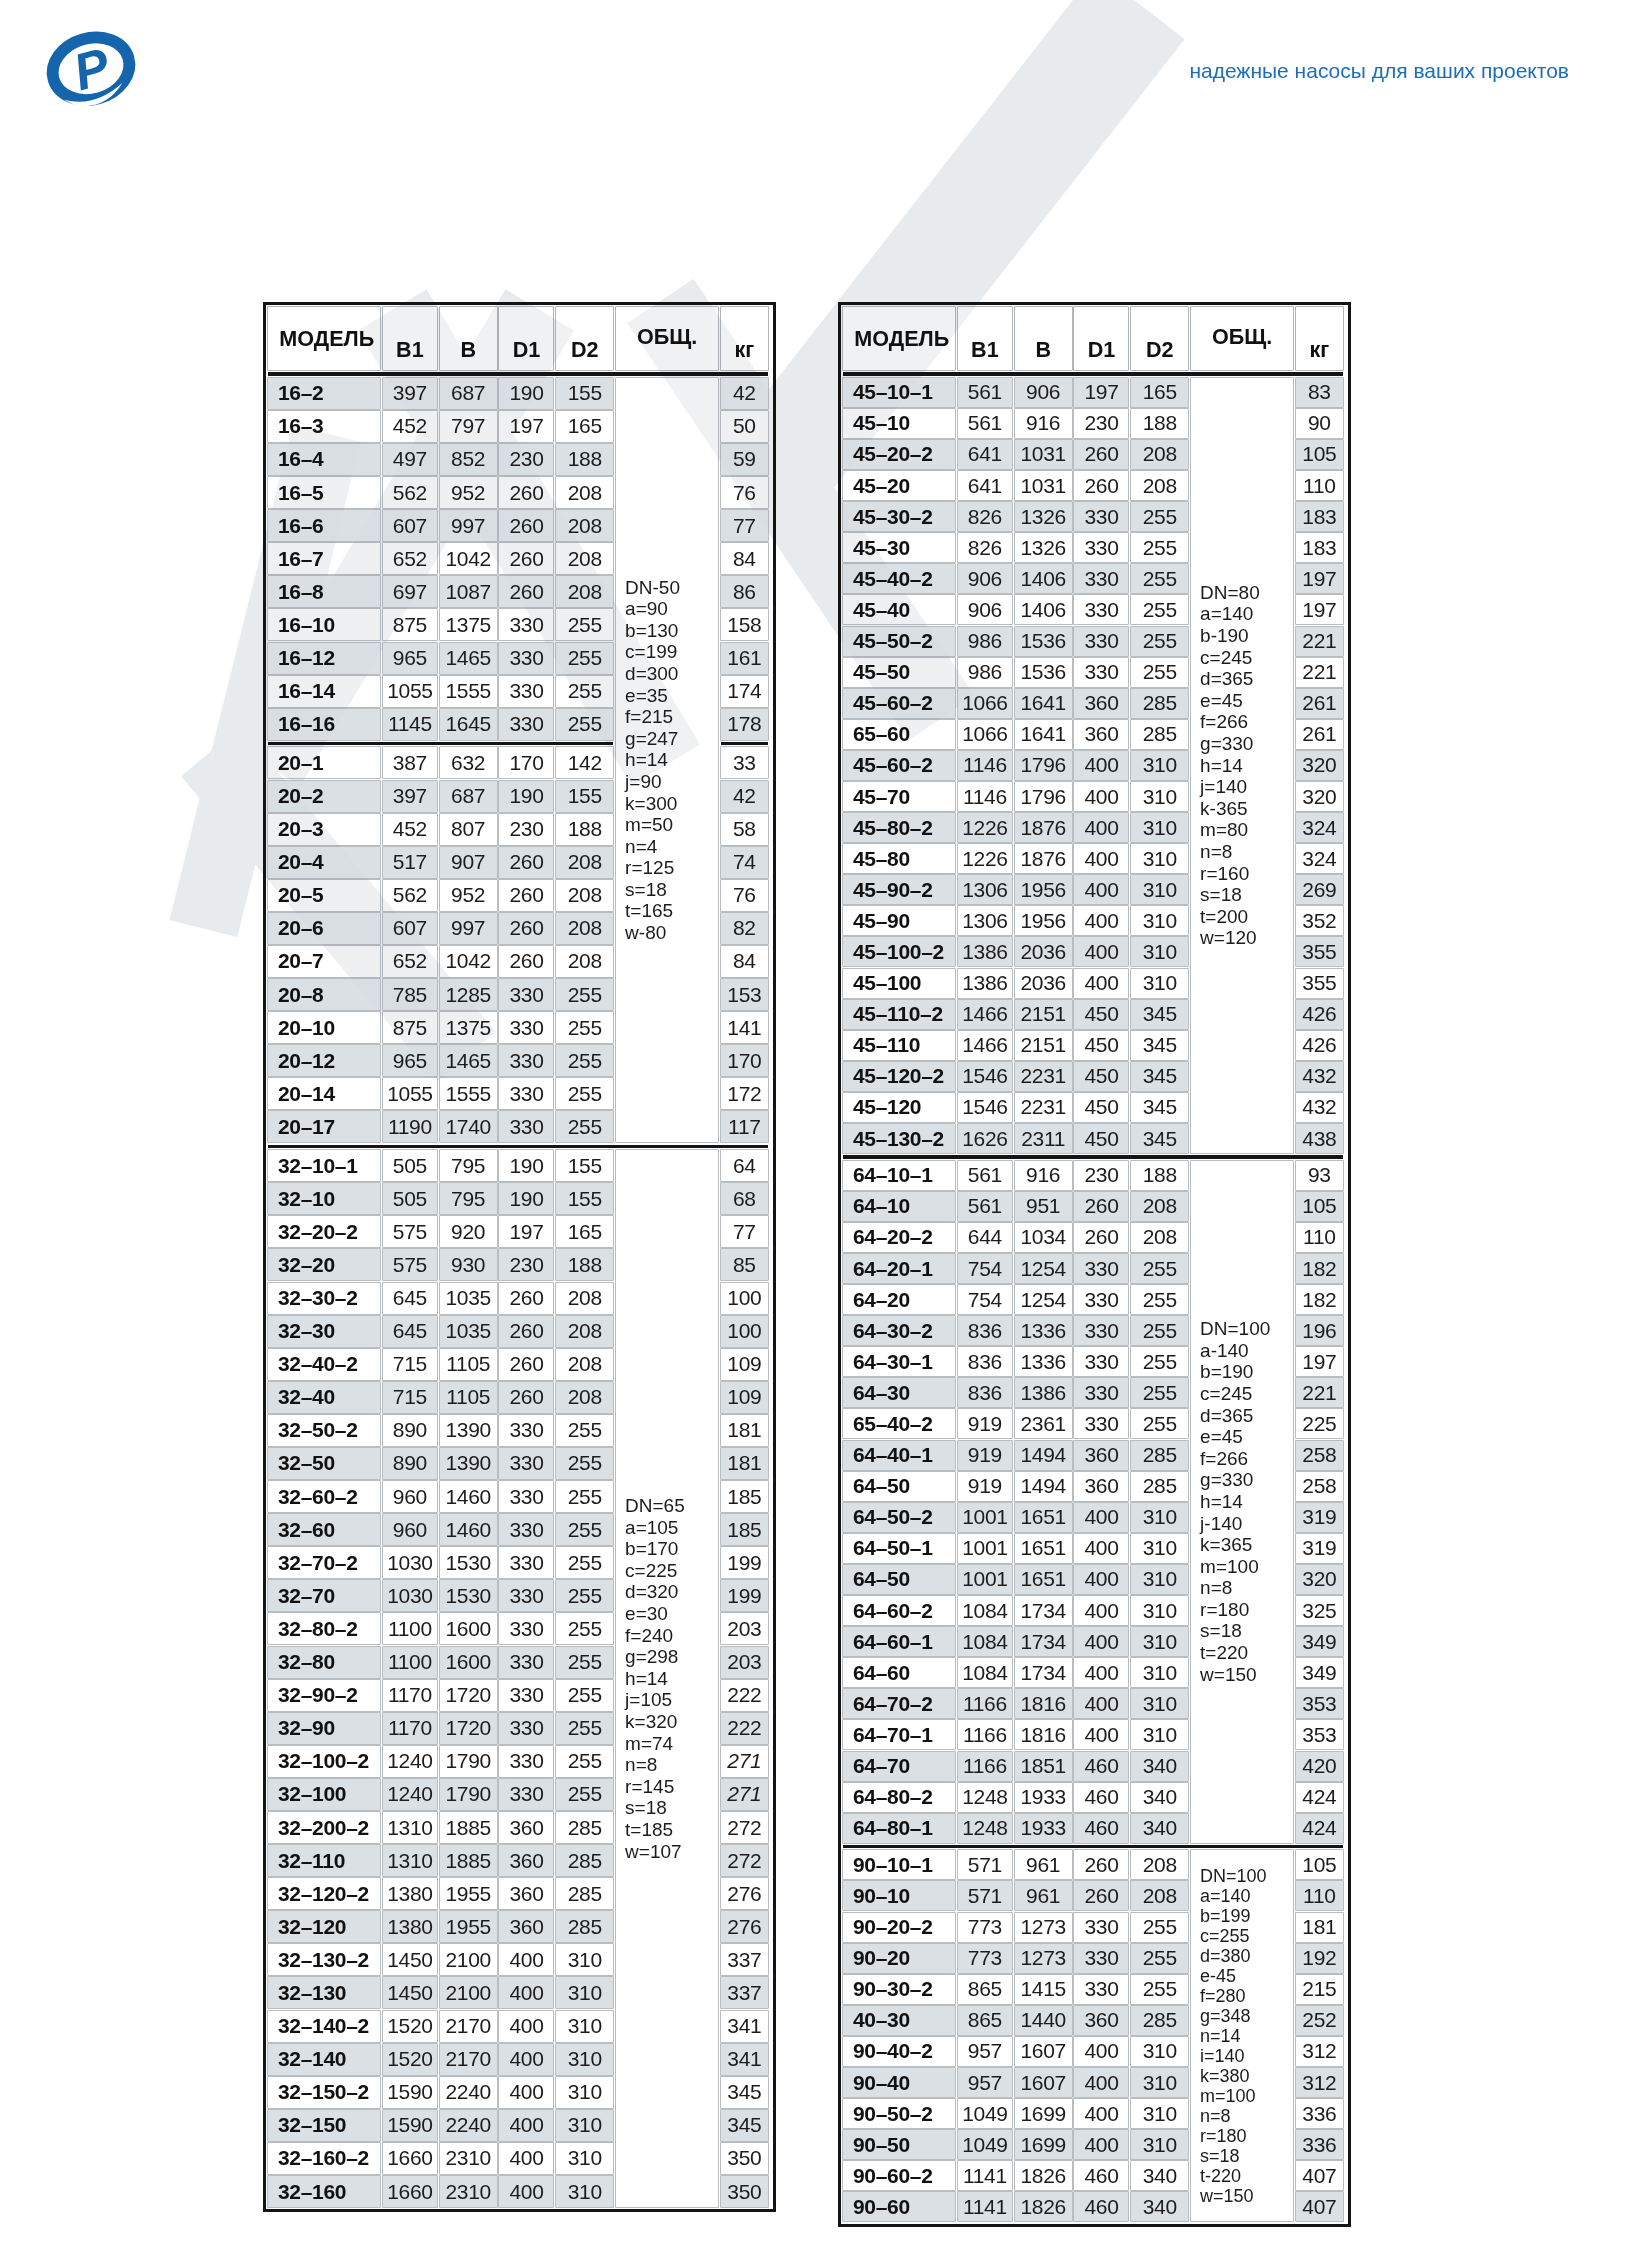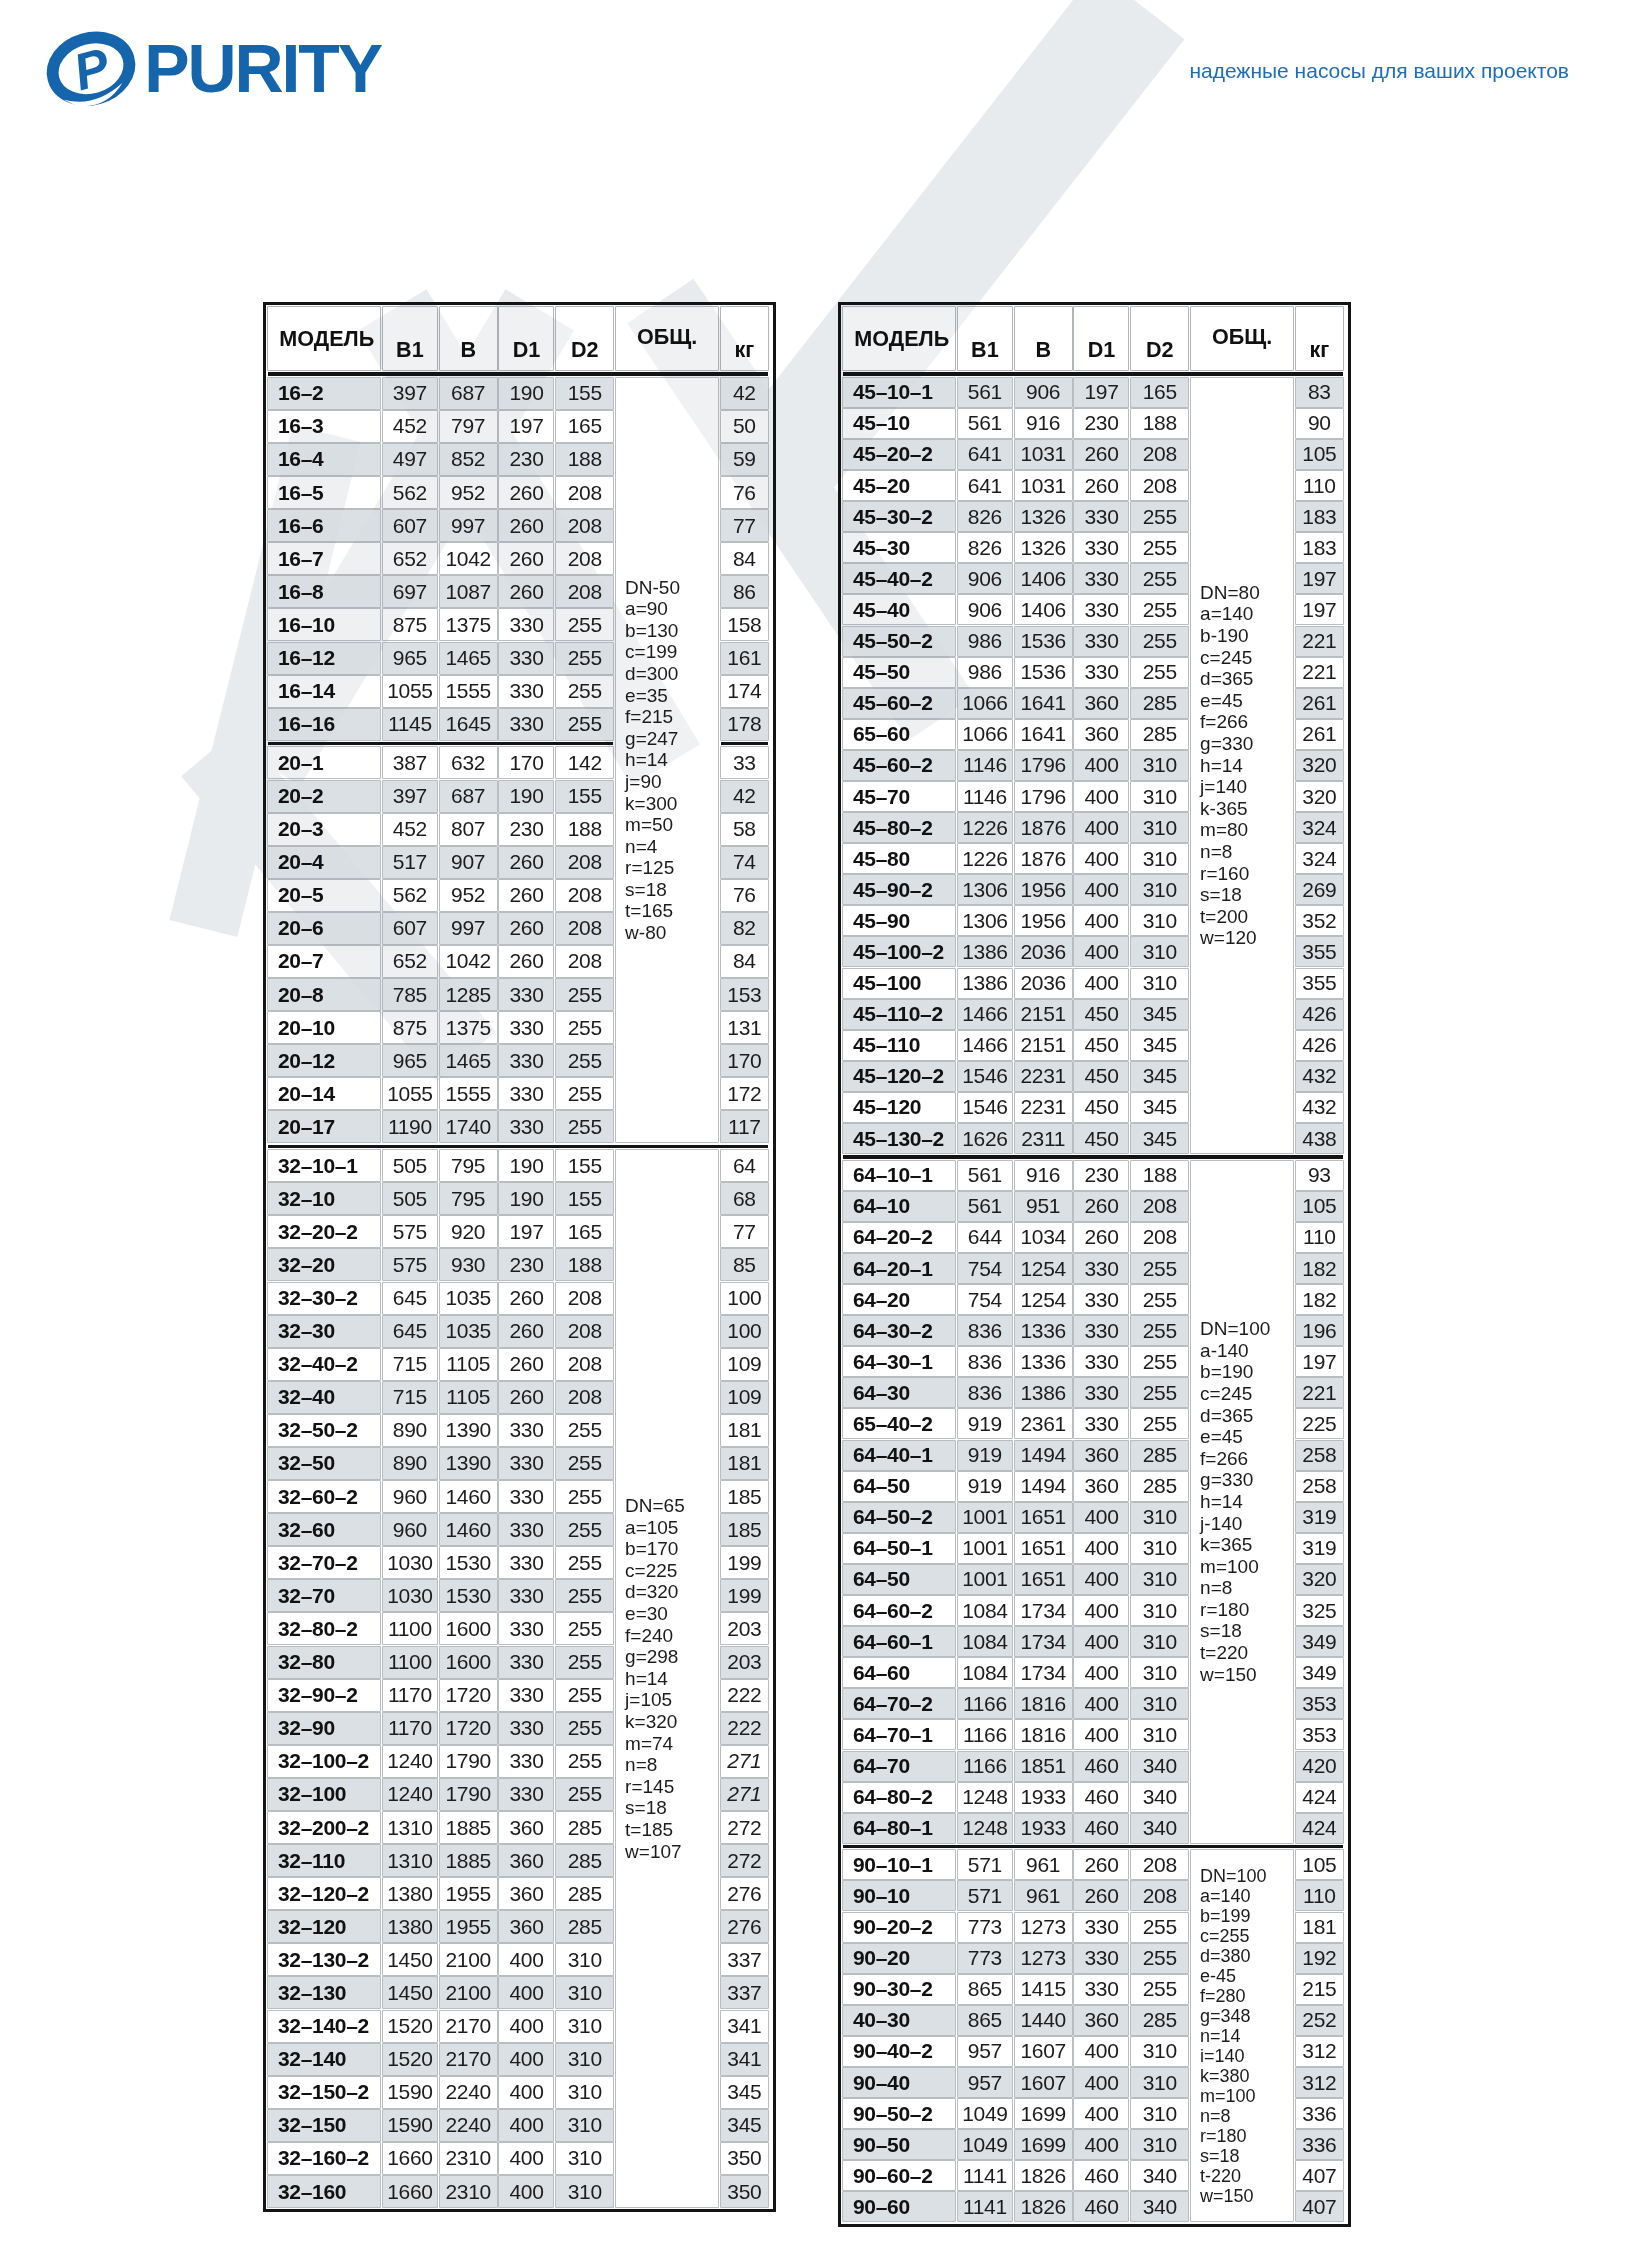--- a/index.html
+++ b/index.html
@@ -59,21 +59,20 @@
 <div class="wm" id="wm6"></div>
 
 <div class="logo">
   <svg class="logo-icon" viewBox="0 0 140 118" xmlns="http://www.w3.org/2000/svg">
     <g transform="rotate(-16 70 60)">
       <ellipse cx="70" cy="60" rx="56" ry="44" fill="none" stroke="#1565ac" stroke-width="17"></ellipse>
       <path d="M 20 92 Q 60 116 108 92 Q 76 122 36 106 Z" fill="#ffffff"></path>
       <text x="46" y="86" font-family="Liberation Sans, sans-serif" font-size="74" font-weight="bold" font-style="italic" fill="#1565ac">P</text>
     </g>
   </svg>
-  <span class="brand">PURITY</span>
 </div>
 <div class="tagline">надежные насосы для ваших проектов</div>
 
 <div id="table-left" class="spec-table">
     <div class="hc h0" style="grid-row:1;grid-column:1">МОДЕЛЬ</div>
     <div class="hc h1" style="grid-row:1;grid-column:2">B1</div>
     <div class="hc h2" style="grid-row:1;grid-column:3">B</div>
     <div class="hc h3" style="grid-row:1;grid-column:4">D1</div>
     <div class="hc h4" style="grid-row:1;grid-column:5">D2</div>
     <div class="hc h5" style="grid-row:1;grid-column:6">ОБЩ.</div>
@@ -210,21 +209,21 @@
     <div class="c g" style="grid-row:22;grid-column:2">785</div>
     <div class="c g" style="grid-row:22;grid-column:3">1285</div>
     <div class="c g" style="grid-row:22;grid-column:4">330</div>
     <div class="c g" style="grid-row:22;grid-column:5">255</div>
     <div class="c g" style="grid-row:22;grid-column:7">153</div>
     <div class="m w" style="grid-row:23;grid-column:1">20–10</div>
     <div class="c w" style="grid-row:23;grid-column:2">875</div>
     <div class="c w" style="grid-row:23;grid-column:3">1375</div>
     <div class="c w" style="grid-row:23;grid-column:4">330</div>
     <div class="c w" style="grid-row:23;grid-column:5">255</div>
-    <div class="c w" style="grid-row:23;grid-column:7">131</div>
+    <div class="c w" style="grid-row:23;grid-column:7">141</div>
     <div class="m g" style="grid-row:24;grid-column:1">20–12</div>
     <div class="c g" style="grid-row:24;grid-column:2">965</div>
     <div class="c g" style="grid-row:24;grid-column:3">1465</div>
     <div class="c g" style="grid-row:24;grid-column:4">330</div>
     <div class="c g" style="grid-row:24;grid-column:5">255</div>
     <div class="c g" style="grid-row:24;grid-column:7">170</div>
     <div class="m w" style="grid-row:25;grid-column:1">20–14</div>
     <div class="c w" style="grid-row:25;grid-column:2">1055</div>
     <div class="c w" style="grid-row:25;grid-column:3">1555</div>
     <div class="c w" style="grid-row:25;grid-column:4">330</div>

